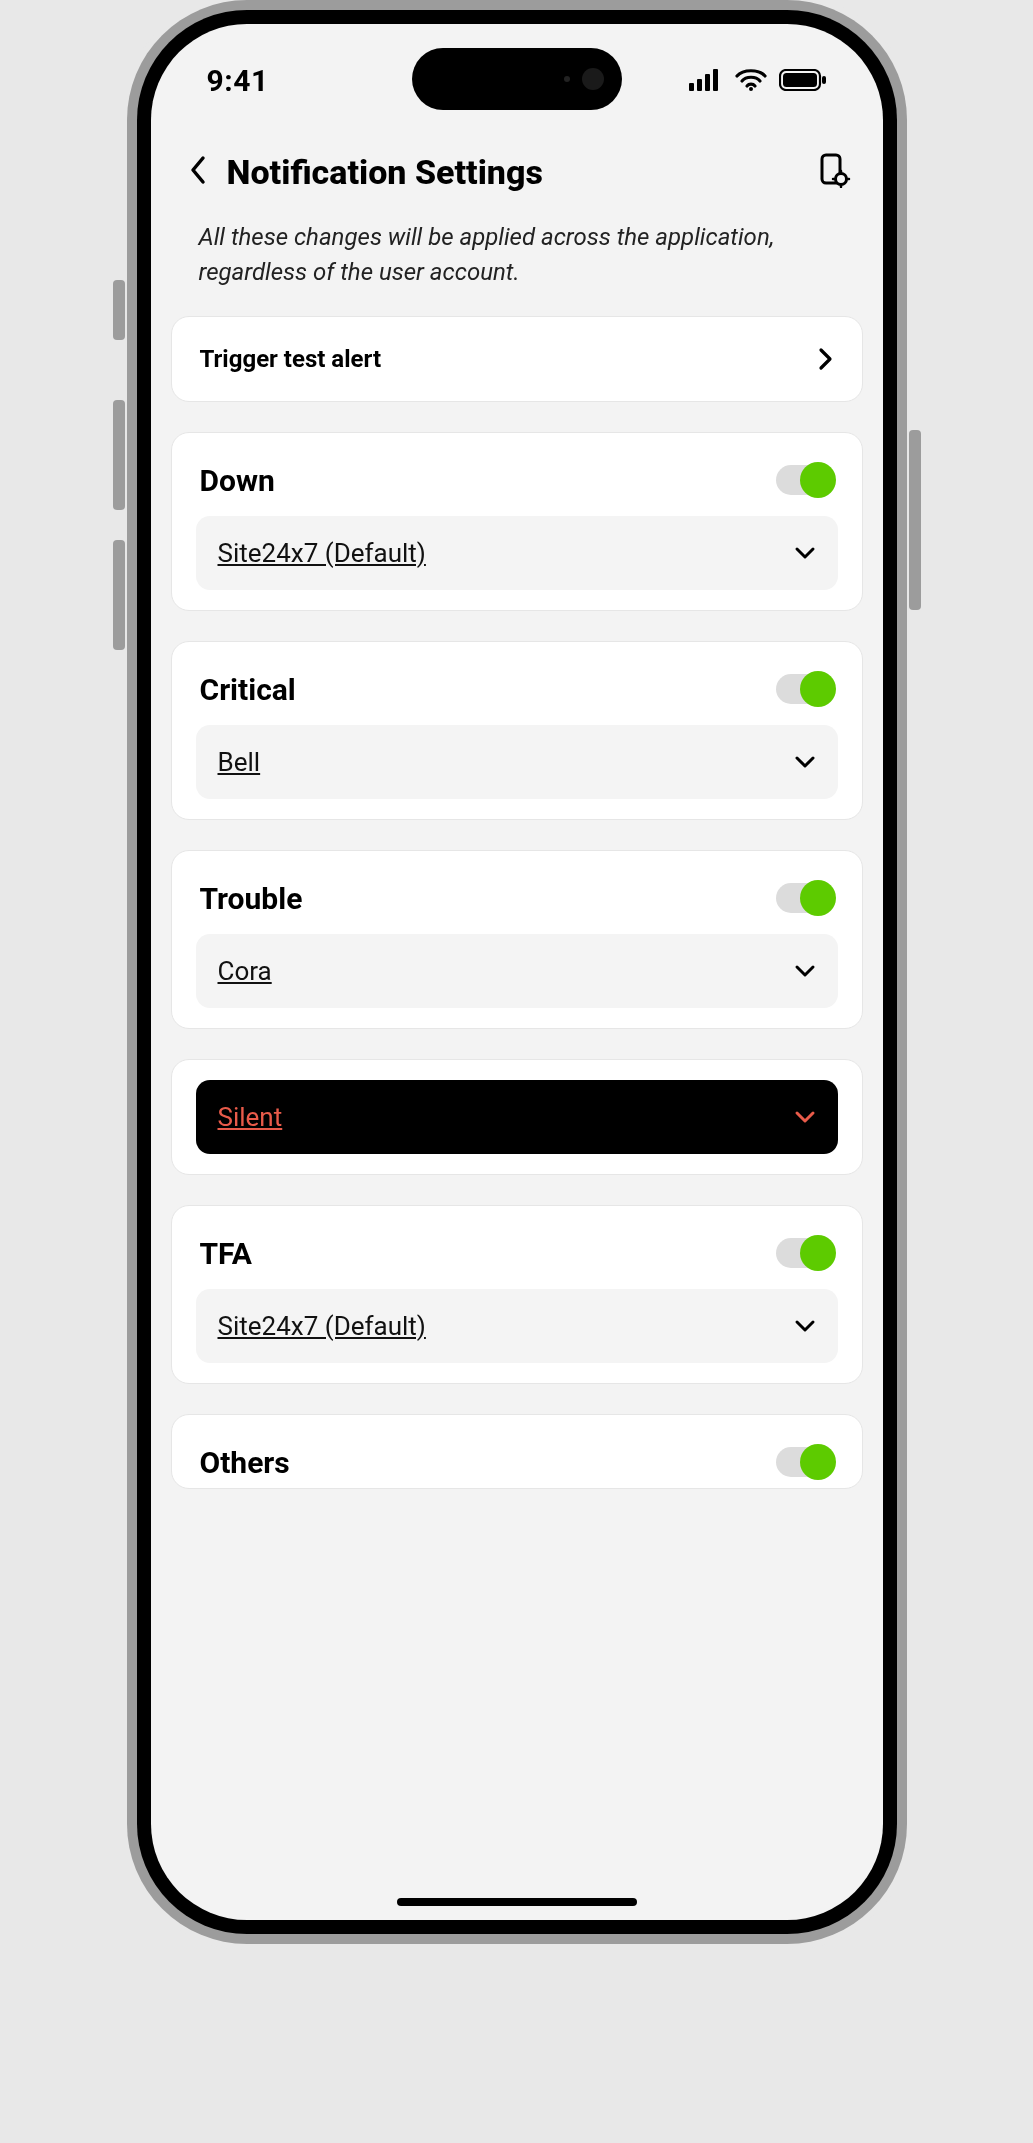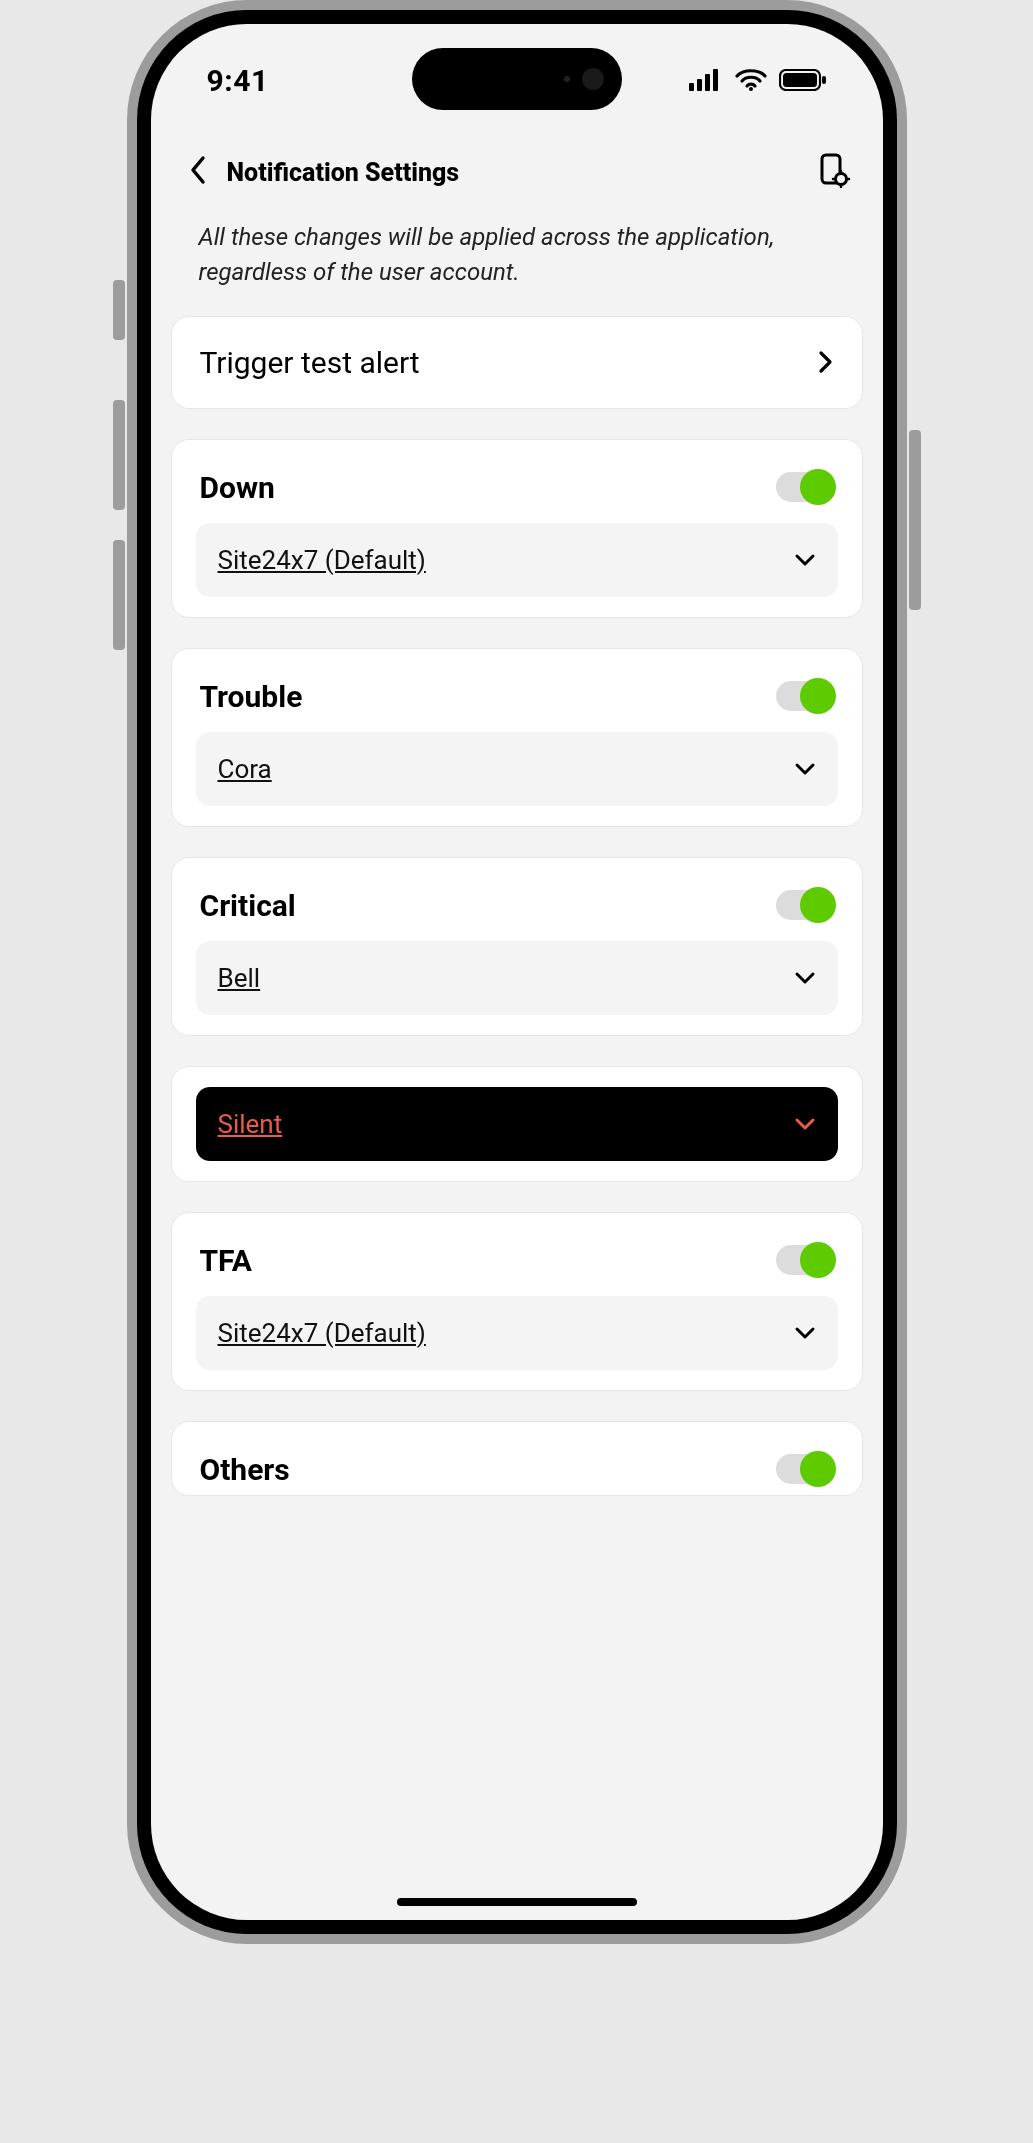--- a/index.html
+++ b/index.html
@@ -72,21 +72,21 @@
       padding-top: 110px;
     }
 
     
     .nav {
       display: flex;
       align-items: center;
       padding: 14px 28px 18px 28px;
     }
     .nav .back { padding: 6px 10px; }
-    .nav .title { font-size: 25px; font-weight: 800; margin-left: 10px; flex:1; }
+    .nav .title { font-size: 34px; font-weight: 800; margin-left: 10px; flex:1; }
     .nav .gear { padding: 4px; }
 
     .info {
       padding: 6px 48px 26px 48px;
       font-size: 24px;
       line-height: 1.45;
       color: #222;
       font-style: italic;
     }
 
@@ -94,21 +94,21 @@
 
     .card {
       background: #fff;
       border: 1px solid #e6e6e6;
       border-radius: 18px;
       padding: 20px 24px;
     }
 
     .trigger {
       display:flex; align-items:center; justify-content:space-between;
-      font-size: 30px; font-weight: 400;
+      font-size: 24px; font-weight: 700;
       padding: 28px 28px;
     }
 
     .card-header {
       display:flex; align-items:center; justify-content:space-between;
       padding: 10px 4px 18px 4px;
     }
     .card-title { font-size: 30px; font-weight: 700; }
 
     .toggle {
@@ -250,38 +250,38 @@
           <div class="dropdown">
             <span>Site24x7 (Default)</span>
             <svg width="22" height="14" viewBox="0 0 22 14">
                 <path d="M3 3 L11 11 L19 3" fill="none" stroke="#000" stroke-width="3" stroke-linecap="round" stroke-linejoin="round"></path>
               </svg>
           </div>
         </div>
 
         <div class="card">
           <div class="card-header">
+            <span class="card-title">Critical</span>
+            <span class="toggle on"></span>
+          </div>
+          <div class="dropdown">
+            <span>Bell</span>
+            <svg width="22" height="14" viewBox="0 0 22 14">
+                <path d="M3 3 L11 11 L19 3" fill="none" stroke="#000" stroke-width="3" stroke-linecap="round" stroke-linejoin="round"></path>
+              </svg>
+          </div>
+        </div>
+
+        <div class="card">
+          <div class="card-header">
             <span class="card-title">Trouble</span>
             <span class="toggle on"></span>
           </div>
           <div class="dropdown">
             <span>Cora</span>
-            <svg width="22" height="14" viewBox="0 0 22 14">
-                <path d="M3 3 L11 11 L19 3" fill="none" stroke="#000" stroke-width="3" stroke-linecap="round" stroke-linejoin="round"></path>
-              </svg>
-          </div>
-        </div>
-
-        <div class="card">
-          <div class="card-header">
-            <span class="card-title">Critical</span>
-            <span class="toggle on"></span>
-          </div>
-          <div class="dropdown">
-            <span>Bell</span>
             <svg width="22" height="14" viewBox="0 0 22 14">
                 <path d="M3 3 L11 11 L19 3" fill="none" stroke="#000" stroke-width="3" stroke-linecap="round" stroke-linejoin="round"></path>
               </svg>
           </div>
         </div>
 
         <div class="card">
           <div class="dropdown silent">
             <span>Silent</span>
             <svg width="22" height="14" viewBox="0 0 22 14">

